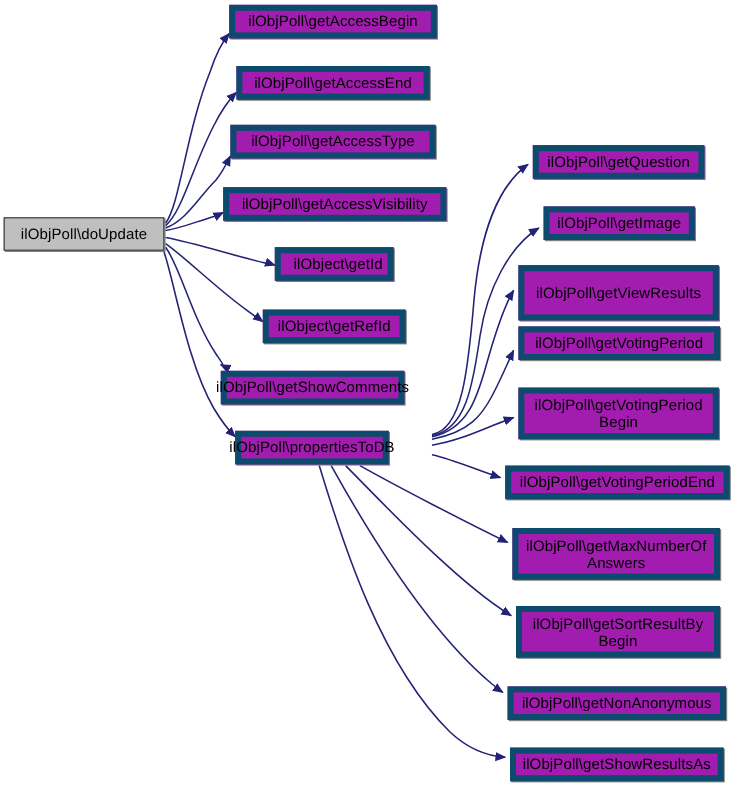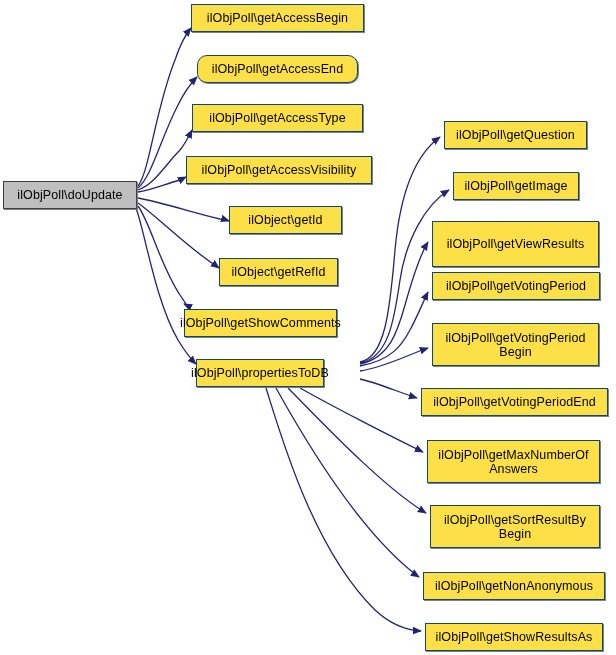--- a/index.html
+++ b/index.html
@@ -20,22 +20,22 @@
     position: absolute;
     left: 0;
     top: 0;
     width: 616px;
     height: 655px;
     pointer-events: none;
   }
   .node {
     position: absolute;
     box-sizing: border-box;
-    background: #fde047;
-    border: 1px solid #0c4a6e;
+    background: #a21caf;
+    border: 5px solid #0c4a6e;
     box-shadow: 1px 1px 0 0 #808080;
     display: flex;
     align-items: center;
     justify-content: center;
     text-align: center;
     color: #000000;
     font-size: 12.5px;
     line-height: 14px;
     letter-spacing: 0.1px;
     white-space: pre-line;
@@ -75,24 +75,24 @@
       <path d="M360,371 C385,367 405,356 428,348" fill="none" stroke="#232375" stroke-width="1.3" marker-end="url(#arrow)"></path>
       <path d="M360,379 C378,383 398,392 417,398" fill="none" stroke="#232375" stroke-width="1.3" marker-end="url(#arrow)"></path>
       <path d="M300,388 C330,405 390,436 423,452" fill="none" stroke="#232375" stroke-width="1.3" marker-end="url(#arrow)"></path>
       <path d="M288,388 C315,415 380,485 426,513" fill="none" stroke="#232375" stroke-width="1.3" marker-end="url(#arrow)"></path>
       <path d="M276,388 C296,424 350,520 410,570 C414,573 416,575 419,577" fill="none" stroke="#232375" stroke-width="1.3" marker-end="url(#arrow)"></path>
       <path d="M266,388 C280,432 312,548 375,610 C390,624 405,630 421,631" fill="none" stroke="#232375" stroke-width="1.3" marker-end="url(#arrow)"></path>
     </svg>
   <div id="node-layer">
       <div class="node root" style="left: 3px; top: 181px; width: 134px; height: 28px;"><span class="label">ilObjPoll\doUpdate</span></div>
       <div class="node" style="left: 191px; top: 4px; width: 173px; height: 28px;"><span class="label">ilObjPoll\getAccessBegin</span></div>
-      <div class="node" style="left: 197px; top: 55px; width: 161px; height: 28px; border-radius: 10px;"><span class="label">ilObjPoll\getAccessEnd</span></div>
+      <div class="node" style="left: 197px; top: 55px; width: 161px; height: 28px;"><span class="label">ilObjPoll\getAccessEnd</span></div>
       <div class="node" style="left: 192px; top: 104px; width: 171px; height: 28px;"><span class="label">ilObjPoll\getAccessType</span></div>
       <div class="node" style="left: 186px; top: 156px; width: 186px; height: 28px;"><span class="label">ilObjPoll\getAccessVisibility</span></div>
-      <div class="node" style="left: 229px; top: 206px; width: 113px; height: 28px;"><span class="label">ilObject\getId</span></div>
+      <div class="node" style="left: 229px; top: 206px; width: 99px; height: 28px; justify-content: flex-end;"><span class="label">ilObject\getId</span></div>
       <div class="node" style="left: 219px; top: 258px; width: 119px; height: 28px;"><span class="label">ilObject\getRefId</span></div>
       <div class="node" style="left: 184px; top: 309px; width: 153px; height: 28px;"><span class="label">ilObjPoll\getShowComments</span></div>
       <div class="node" style="left: 196px; top: 359px; width: 128px; height: 28px;"><span class="label">ilObjPoll\propertiesToDB</span></div>
       <div class="node" style="left: 444px; top: 121px; width: 143px; height: 28px;"><span class="label">ilObjPoll\getQuestion</span></div>
       <div class="node" style="left: 453px; top: 172px; width: 126px; height: 28px;"><span class="label">ilObjPoll\getImage</span></div>
       <div class="node" style="left: 432px; top: 221px; width: 167px; height: 46px;"><span class="label">ilObjPoll\getViewResults</span></div>
       <div class="node" style="left: 432px; top: 272px; width: 168px; height: 28px;"><span class="label">ilObjPoll\getVotingPeriod</span></div>
       <div class="node" style="left: 432px; top: 323px; width: 167px; height: 43px;"><span class="label">ilObjPoll\getVotingPeriod
 Begin</span></div>
       <div class="node" style="left: 421px; top: 388px; width: 187px; height: 28px;"><span class="label">ilObjPoll\getVotingPeriodEnd</span></div>

